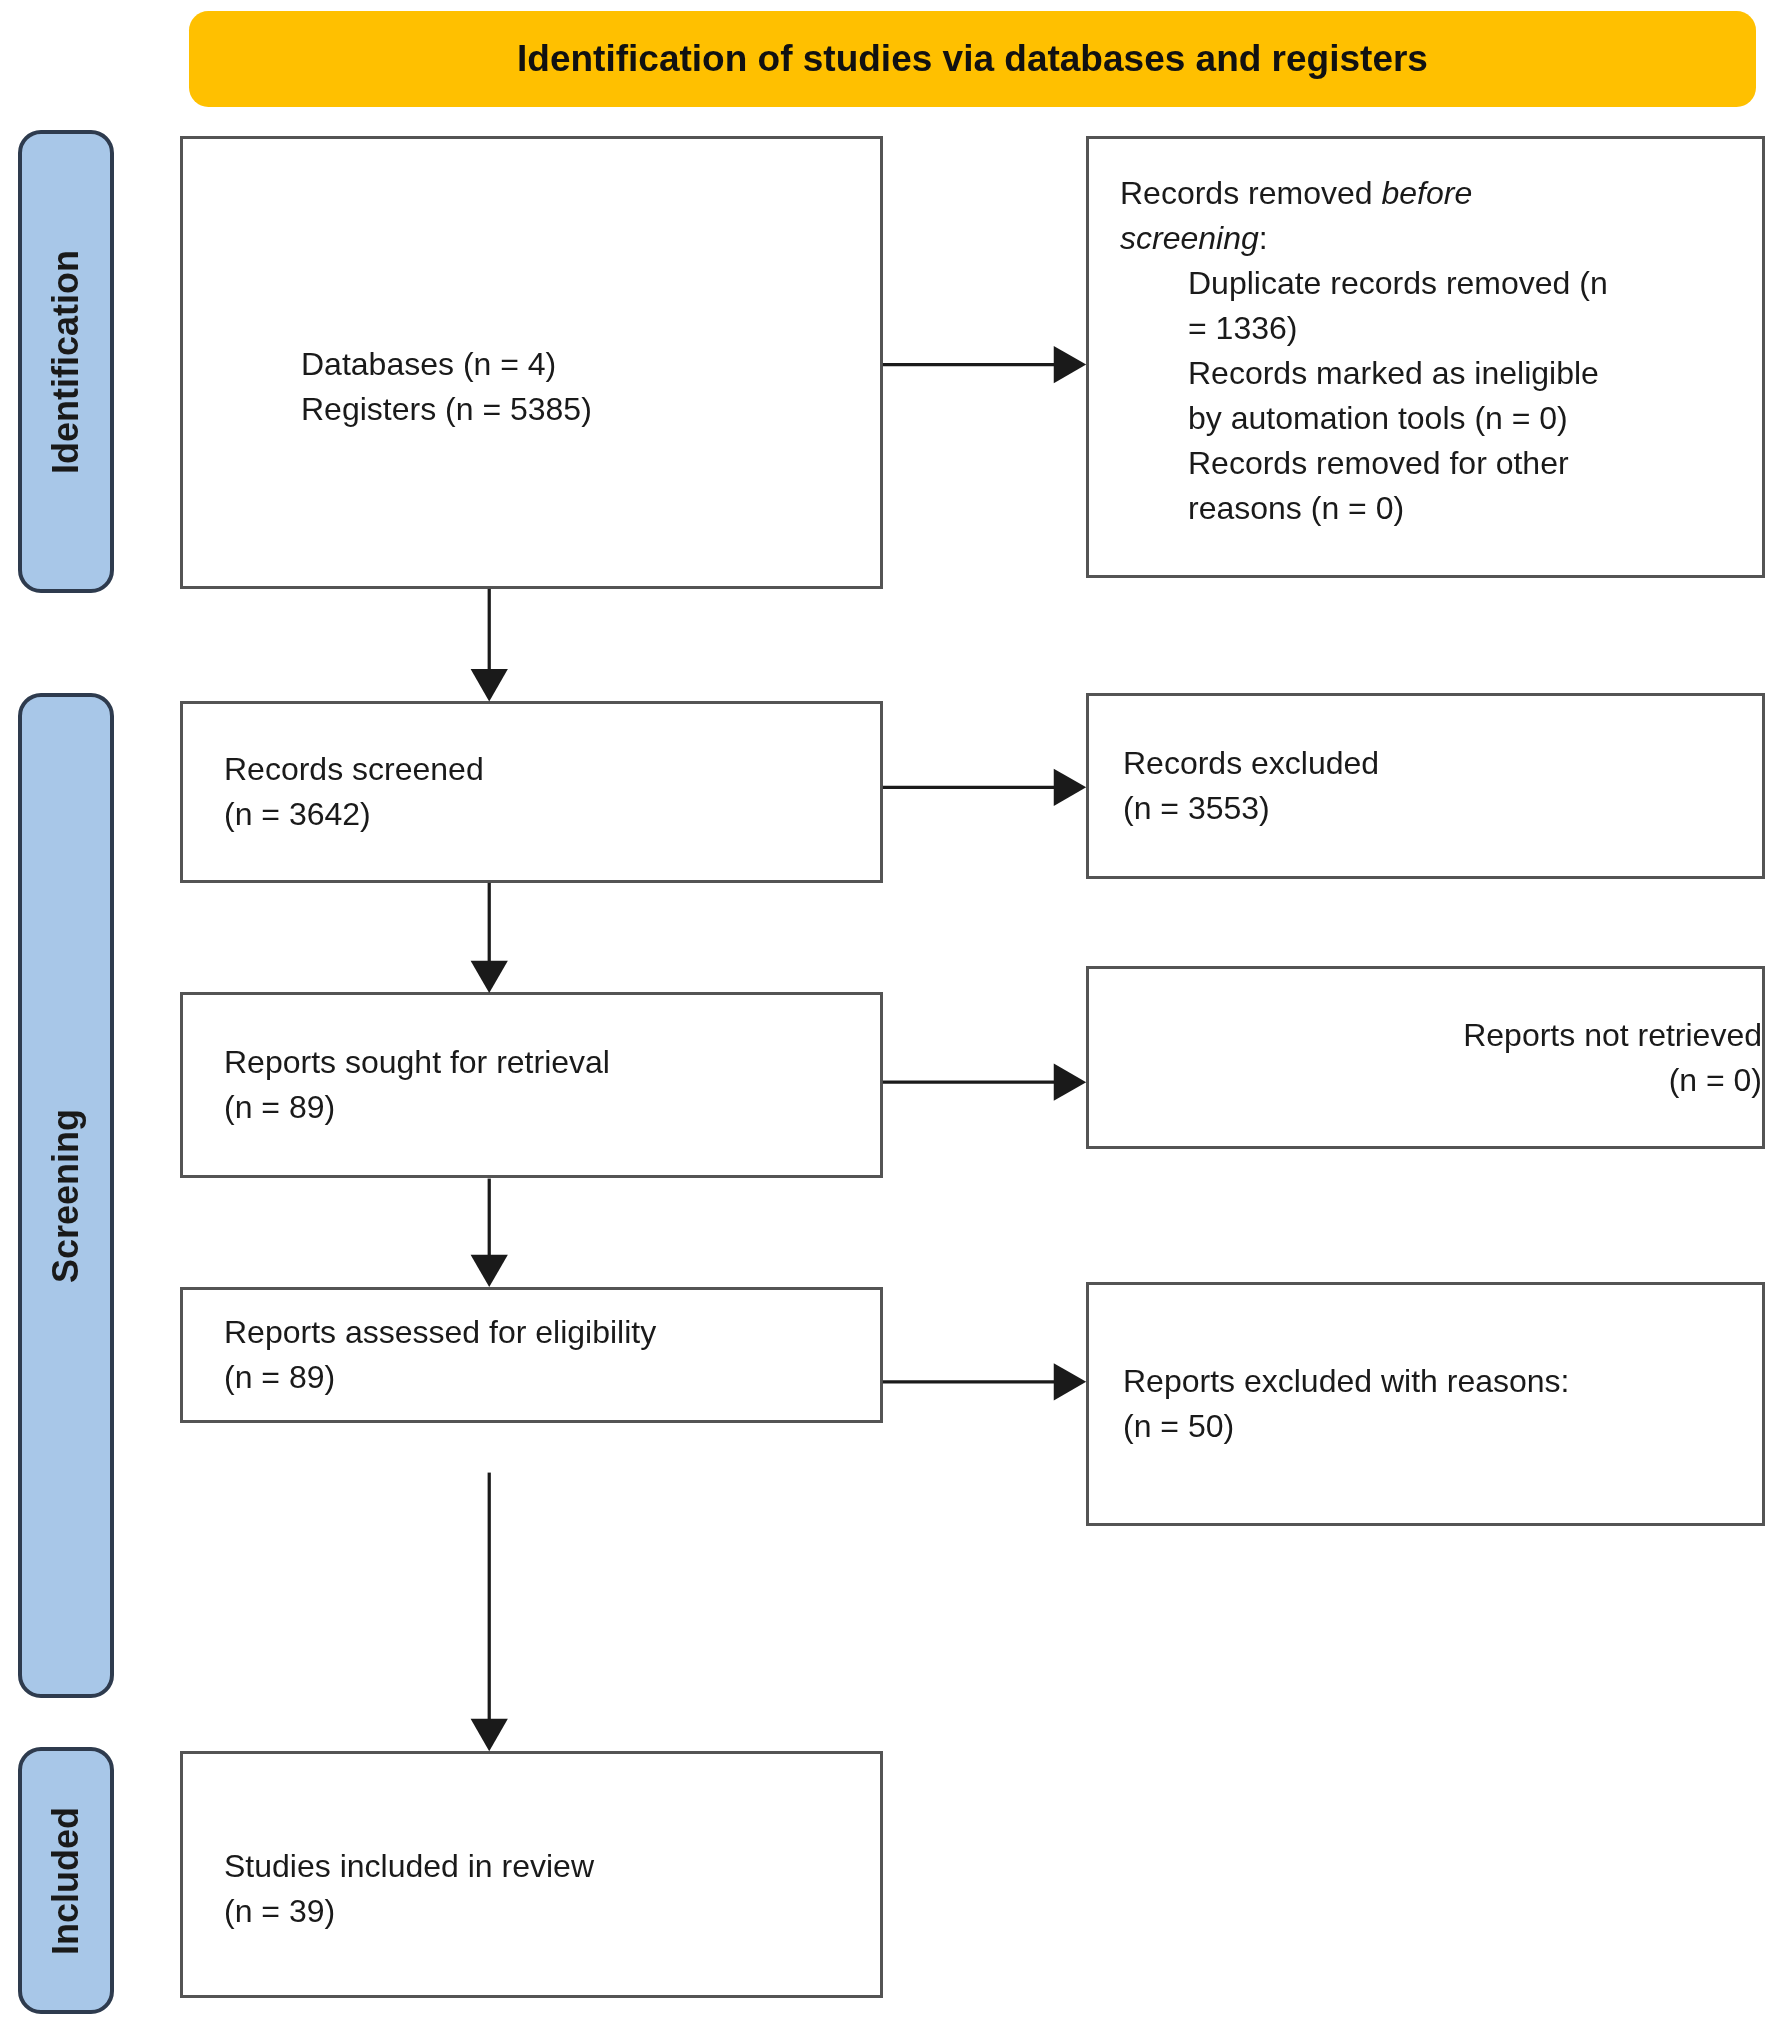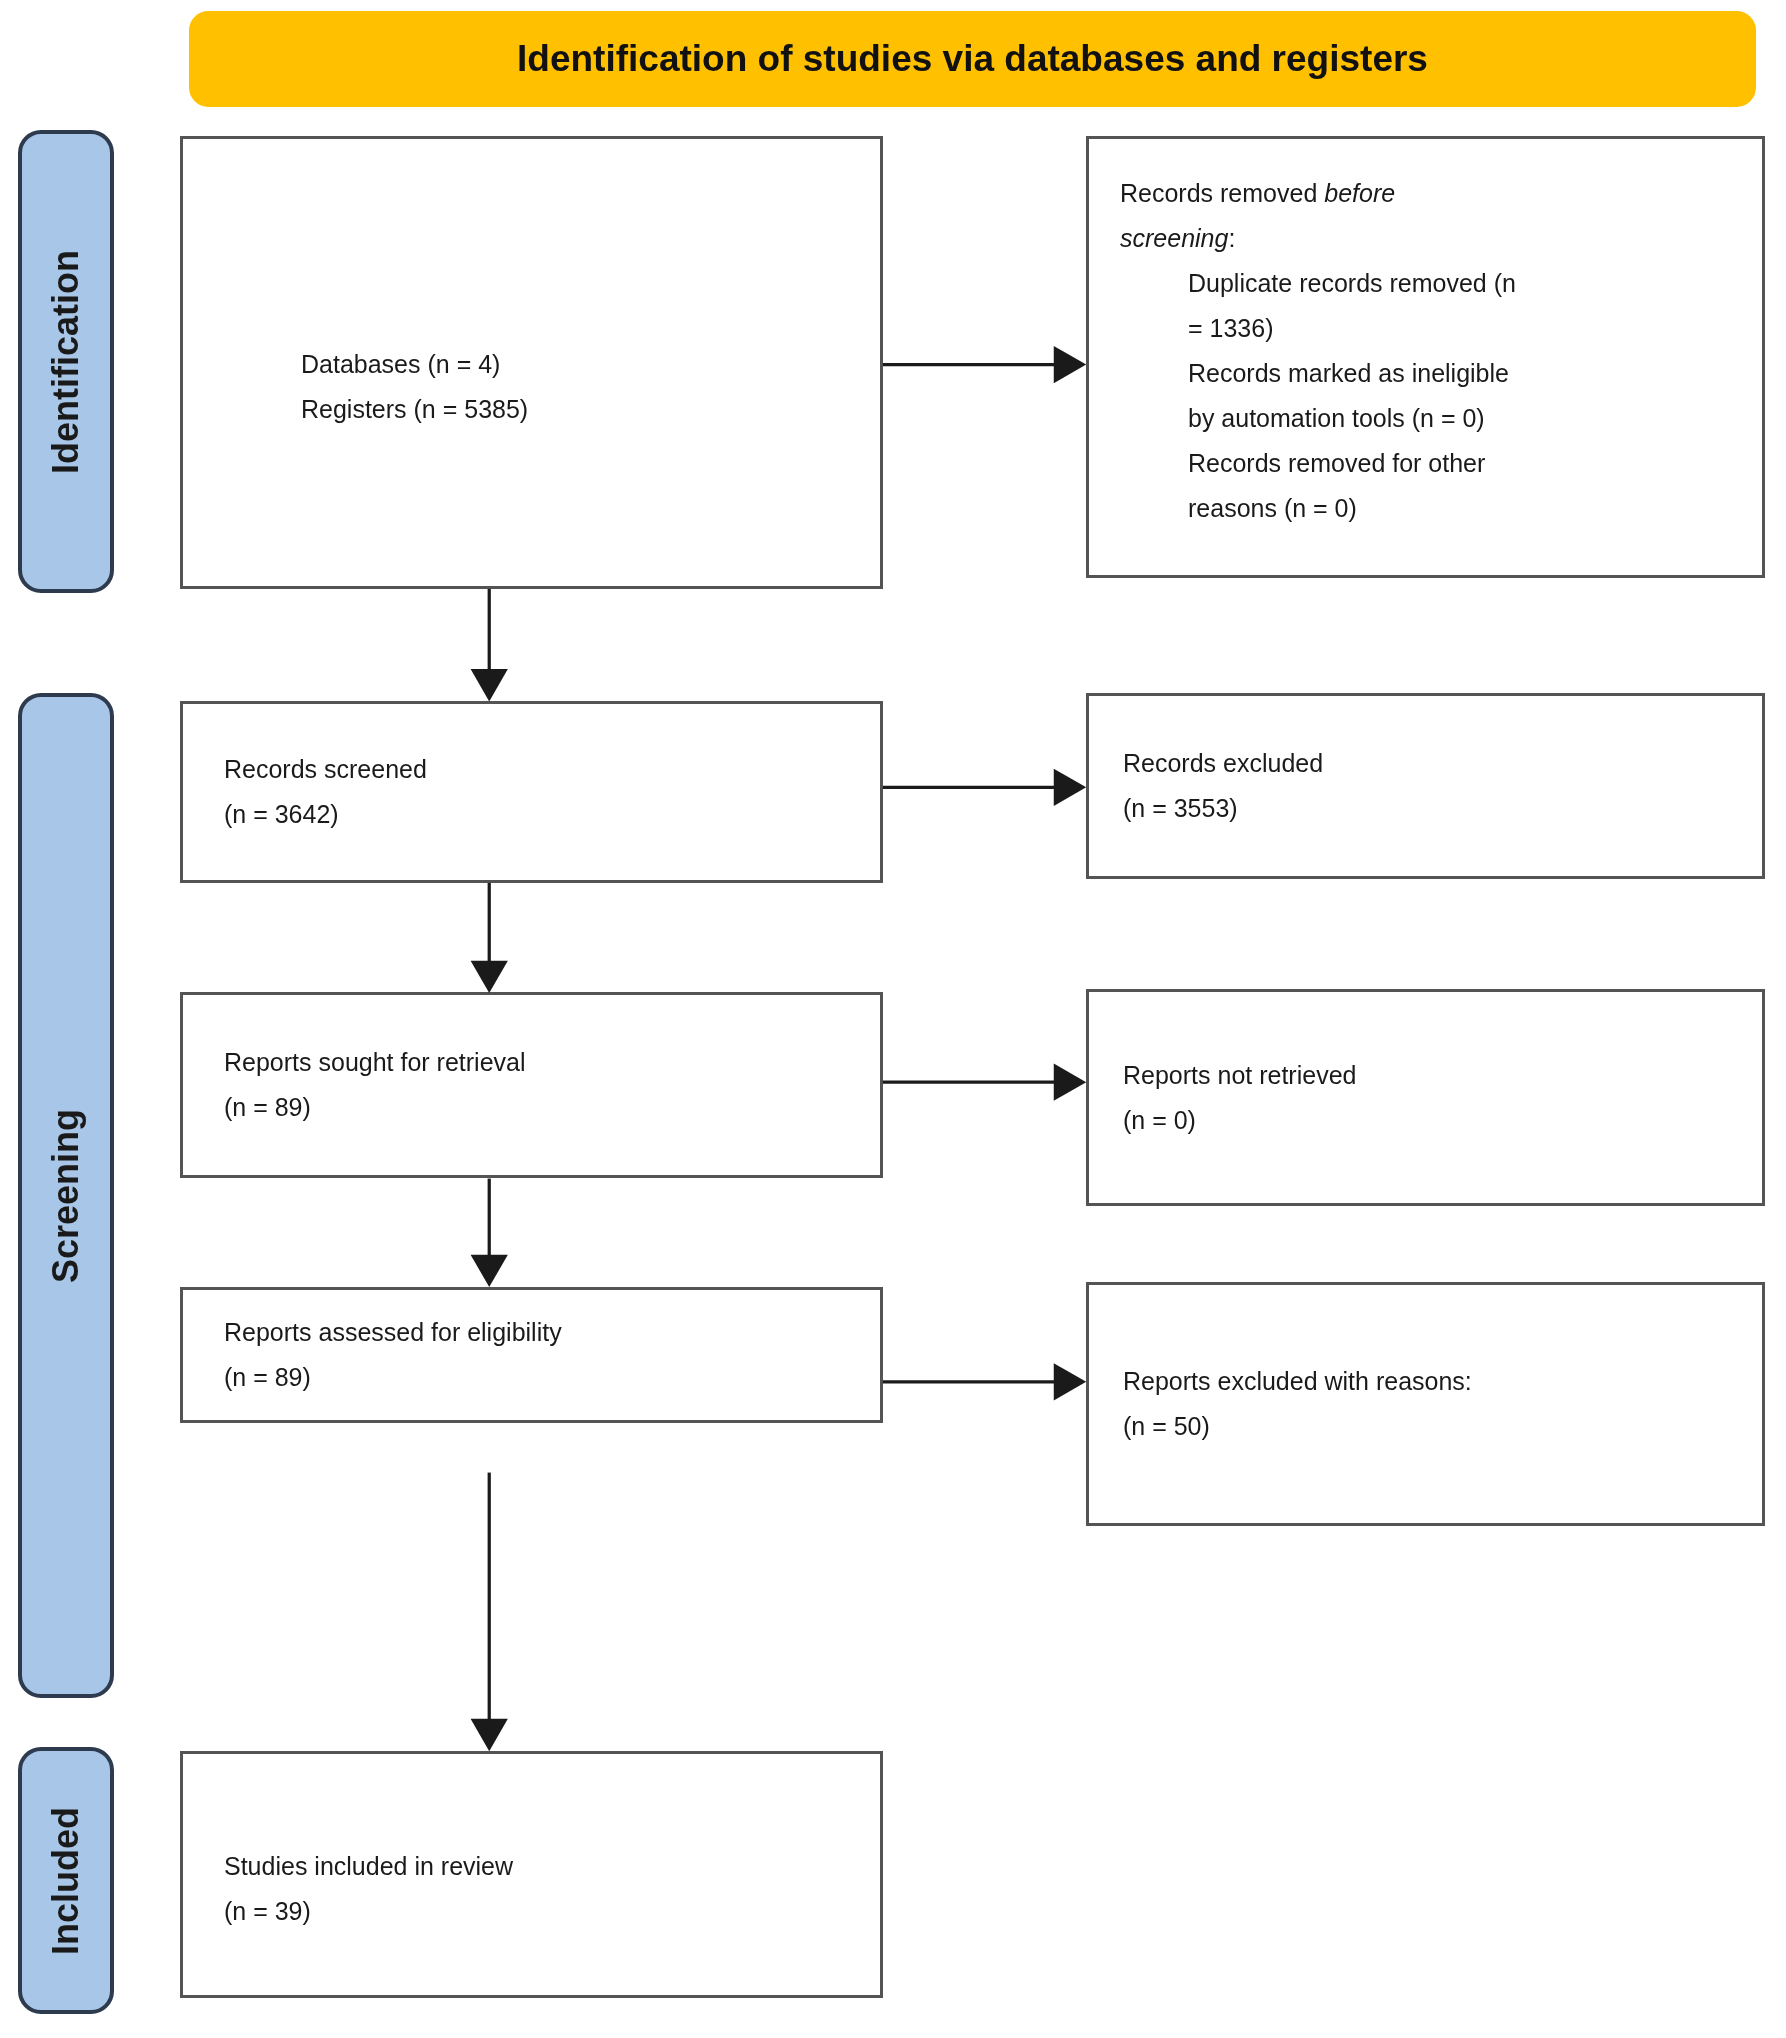--- a/index.html
+++ b/index.html
@@ -61,36 +61,36 @@
   #stage-included       { top: 1747px; height: 267px;  }
 
   
   .box {
     position: absolute;
     background: var(--color-box-bg, #ffffff);
     border: 3.2px solid var(--color-box-border, #545454);
     box-sizing: border-box;
     display: flex;
     flex-direction: column;
-    font-size: 25px;
+    font-size: 32px;
     line-height: 45px;
   }
   .center-v { justify-content: center; }
   .left-col  { left: 180px;  width: 703px; padding-left: 41px; }
   .right-col { left: 1086px; width: 679px; padding-left: 34px; }
 
   #box-records-identified   { top: 136px;  height: 453px; padding-left: 42px; padding-top: 49px; }
   #box-records-screened     { top: 701px;  height: 182px; }
   #box-reports-sought       { top: 992px; height: 186px; }
   #box-reports-assessed     { top: 1287px; height: 136px; }
   #box-studies-included     { top: 1751px; height: 247px; padding-top: 28px; }
 
   #box-records-removed      { top: 136px;  height: 442px; padding-left: 31px; padding-top: 32px; padding-right: 21px; }
   #box-records-excluded     { top: 693px;  height: 186px; }
-  #box-reports-not-retrieved{ top: 989px; height: 217px; }
+  #box-reports-not-retrieved{ top: 966px; height: 183px; text-align: right; }
   #box-reports-excluded     { top: 1282px; height: 244px; }
 
   .line { white-space: pre-wrap; }
   .indent  { margin-left: 76px; }
   .indent2 { margin-left: 68px; white-space: nowrap; }
   .italic { font-style: italic; }
 
   
   .arrows {
     position: absolute;

